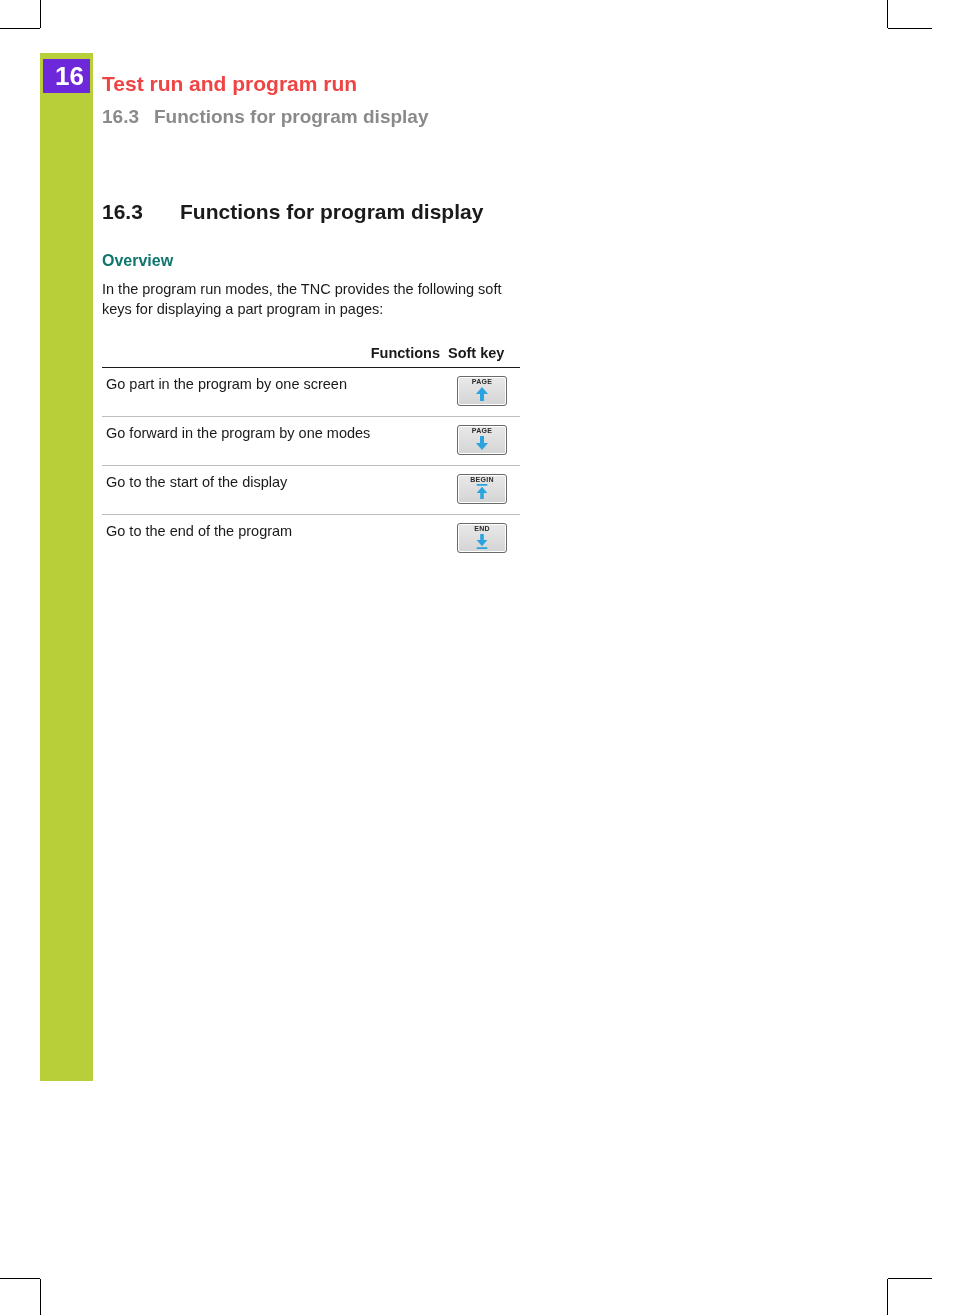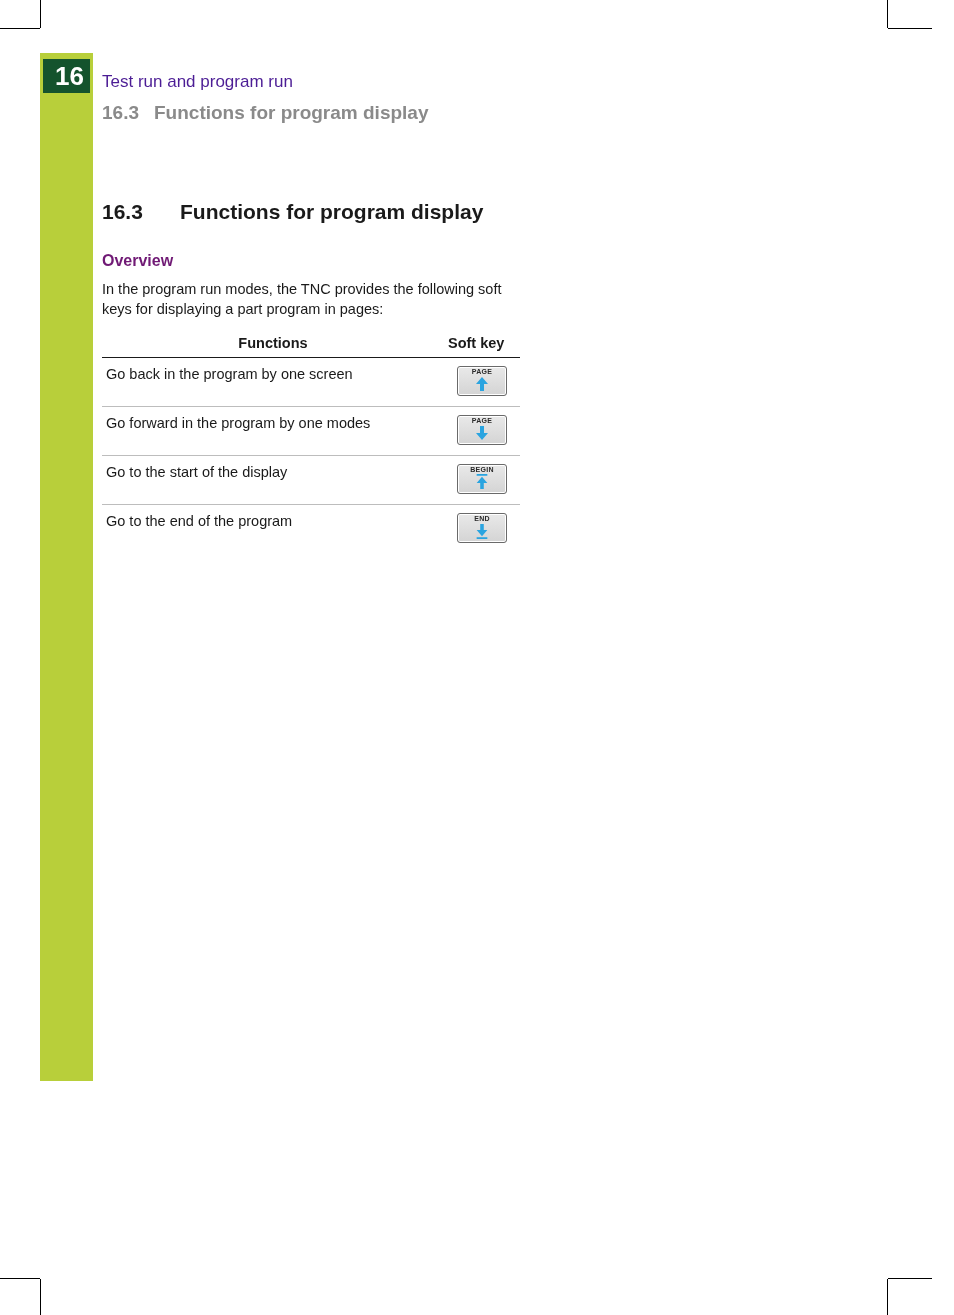--- a/index.html
+++ b/index.html
@@ -24,38 +24,38 @@
   .sidebar {
     position: absolute;
     left: 40px; top: 53px;
     width: 53px; height: 1028px;
     background: #b8cf3a;
   }
   .chapter-badge {
     position: absolute;
     left: 43px; top: 59px;
     width: 47px; height: 34px;
-    background: #14532d;
+    background: #6d28d9;
     color: #fff;
     font-weight: 700;
     font-size: 26px;
     text-align: right;
     padding-right: 6px;
     line-height: 34px;
   }
 
   .header {
     position: absolute;
     left: 102px; top: 72px;
     width: 760px;
   }
   .header .chapter-title {
-    font-size: 17px;
-    font-weight: 400;
-    color: #4c1d95;
+    font-size: 21px;
+    font-weight: 700;
+    color: #ef4444;
     margin-bottom: 10px;
   }
   .header .section-line {
     font-size: 19px;
     font-weight: 700;
     color: #8a8a8a;
   }
   .header .section-line .num { display: inline-block; width: 52px; }
 
   .body {
@@ -66,37 +66,37 @@
   .sec-heading {
     font-size: 21px;
     font-weight: 700;
     color: #1a1a1a;
     margin-bottom: 28px;
   }
   .sec-heading .num { display: inline-block; width: 78px; }
   .sub-heading {
     font-size: 16px;
     font-weight: 700;
-    color: #701a75;
+    color: #0f766e;
     margin-bottom: 10px;
   }
   .intro {
     font-size: 14.5px;
     line-height: 1.35;
     color: #1a1a1a;
-    margin-bottom: 10px;
+    margin-bottom: 20px;
   }
 
   table.fn {
     width: 418px;
     border-collapse: collapse;
     font-size: 14.5px;
   }
   table.fn th {
-    text-align: center;
+    text-align: right;
     font-weight: 700;
     padding: 6px 4px;
     border-bottom: 1px solid #1a1a1a;
   }
   table.fn th.sk { width: 76px; text-align: left; }
   table.fn td {
     padding: 8px 4px 7px;
     border-bottom: 1px solid #bdbdbd;
     vertical-align: top;
   }
@@ -183,21 +183,21 @@
 
     <table class="fn">
       <thead>
         <tr>
           <th>Functions</th>
           <th class="sk">Soft key</th>
         </tr>
       </thead>
       <tbody>
         <tr>
-          <td>Go back in the program by one screen</td>
+          <td>Go part in the program by one screen</td>
           <td class="sk">
             <span class="softkey">
               <span class="lbl">PAGE</span>
               <svg viewBox="0 0 14 16">
                   <path class="arrow-up" d="M7 1 L13 8 H9 V15 H5 V8 H1 Z"></path>
                 </svg>
             </span>
           </td>
         </tr>
         <tr>

